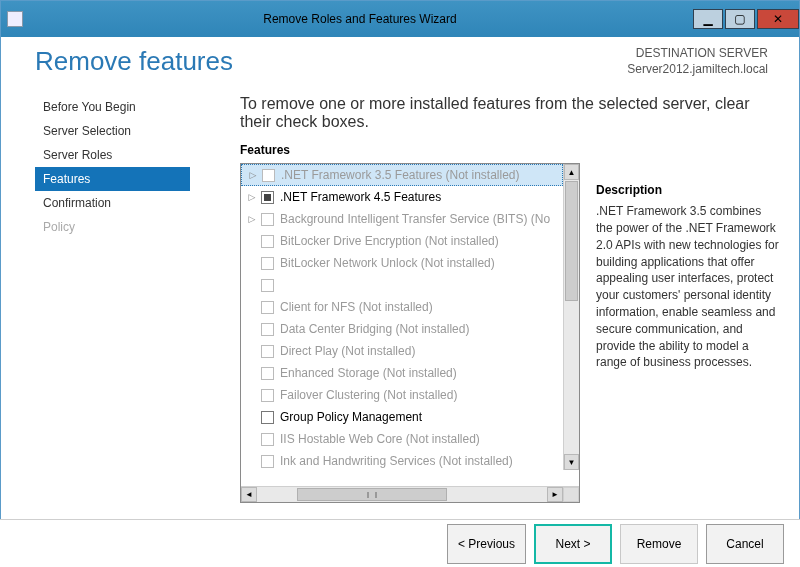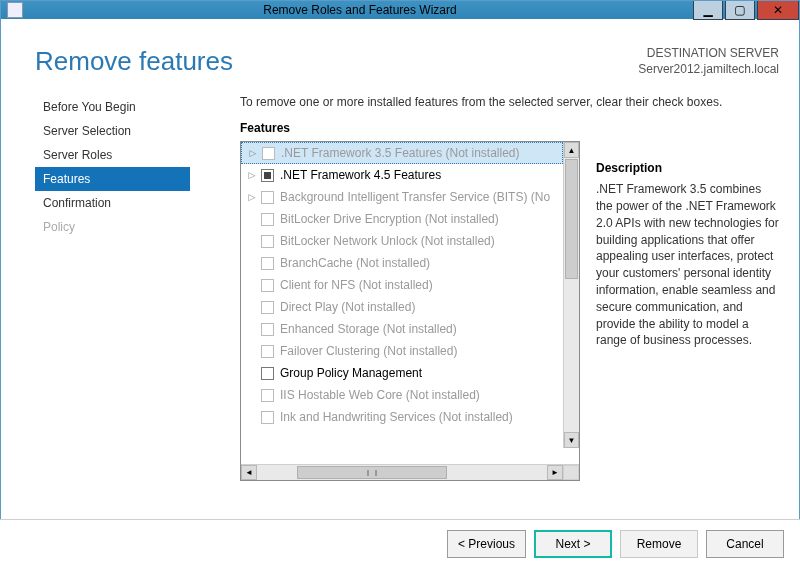--- a/index.html
+++ b/index.html
@@ -8,21 +8,21 @@
     font-family: "Segoe UI", Tahoma, sans-serif;
     font-size: 12px;
     background: #fff;
     width: 800px;
     height: 567px;
     overflow: hidden;
     border: 1px solid #5a9bc9;
   }
   
   .titlebar {
-    height: 18px;
+    height: 36px;
     background: linear-gradient(to bottom, #3f93c3, #2f85b8);
     display: flex;
     align-items: center;
     color: #000;
     position: relative;
   }
   .titlebar .icon {
     width: 16px; height: 16px;
     margin-left: 6px; margin-right: 6px;
     background: #eef;
@@ -50,21 +50,21 @@
     position: absolute;
     top: 30px; left: 0; right: 0; bottom: 50px;
     padding: 16px 20px 0 20px;
     display: flex;
     flex-direction: column;
   }
   .header-row {
     display: flex;
     justify-content: space-between;
     align-items: flex-end;
-    margin: 0 1px 18px 0;
+    margin: 0 12px 18px 0;
     gap: 20px;
   }
   .page-title {
     color: #2a79b5;
     font-size: 26px;
     font-weight: 300;
     margin-left: 15px;
   }
   .dest {
     text-align: right;
@@ -96,21 +96,21 @@
   .sidebar .step.disabled { color: #aaa; cursor: default; }
   
   .main {
     flex: 1;
     display: flex;
     flex-direction: column;
     min-width: 0;
     padding-left: 10px;
   }
   .instruction {
-    font-size: 12px;
+    font-size: 16px;
     color: #333;
     margin-bottom: 12px;
   }
   .cols {
     display: flex;
     flex: 1;
     min-height: 0;
     gap: 16px;
   }
   .features-col { width: 340px; display:flex; flex-direction:column; }
@@ -232,21 +232,21 @@
     border-top: 1px solid #cfcfcf;
     display: flex;
     align-items: center;
     justify-content: flex-end;
     padding-right: 16px;
     gap: 8px;
     background: #fff;
   }
   .btn-footer {
     min-width: 78px;
-    height: 28px;
+    height: 40px;
     font-size: 12px;
     border: 1px solid #9a9a9a;
     background: #f2f2f2;
     display:flex;align-items:center;justify-content:center;
     padding: 0 10px;
   }
   .btn-footer.primary {
     border: 2px solid #14b8a6;
   }
   .btn-footer.disabled {
@@ -316,26 +316,30 @@
                     <span class="label">BitLocker Drive Encryption (Not installed)</span>
                   </div>
                   <div class="tree-row dim">
                     <span class="expander"></span>
                     <span class="chk dim"></span>
                     <span class="label">BitLocker Network Unlock (Not installed)</span>
                   </div>
                   <div class="tree-row dim">
                     <span class="expander"></span>
                     <span class="chk dim"></span>
-                    <span class="label">BranchCache (Not installed)</span>
                   </div>
                   <div class="tree-row dim">
                     <span class="expander"></span>
                     <span class="chk dim"></span>
                     <span class="label">Client for NFS (Not installed)</span>
+                  </div>
+                  <div class="tree-row dim">
+                    <span class="expander"></span>
+                    <span class="chk dim"></span>
+                    <span class="label">Data Center Bridging (Not installed)</span>
                   </div>
                   <div class="tree-row dim">
                     <span class="expander"></span>
                     <span class="chk dim"></span>
                     <span class="label">Direct Play (Not installed)</span>
                   </div>
                   <div class="tree-row dim">
                     <span class="expander"></span>
                     <span class="chk dim"></span>
                     <span class="label">Enhanced Storage (Not installed)</span>

